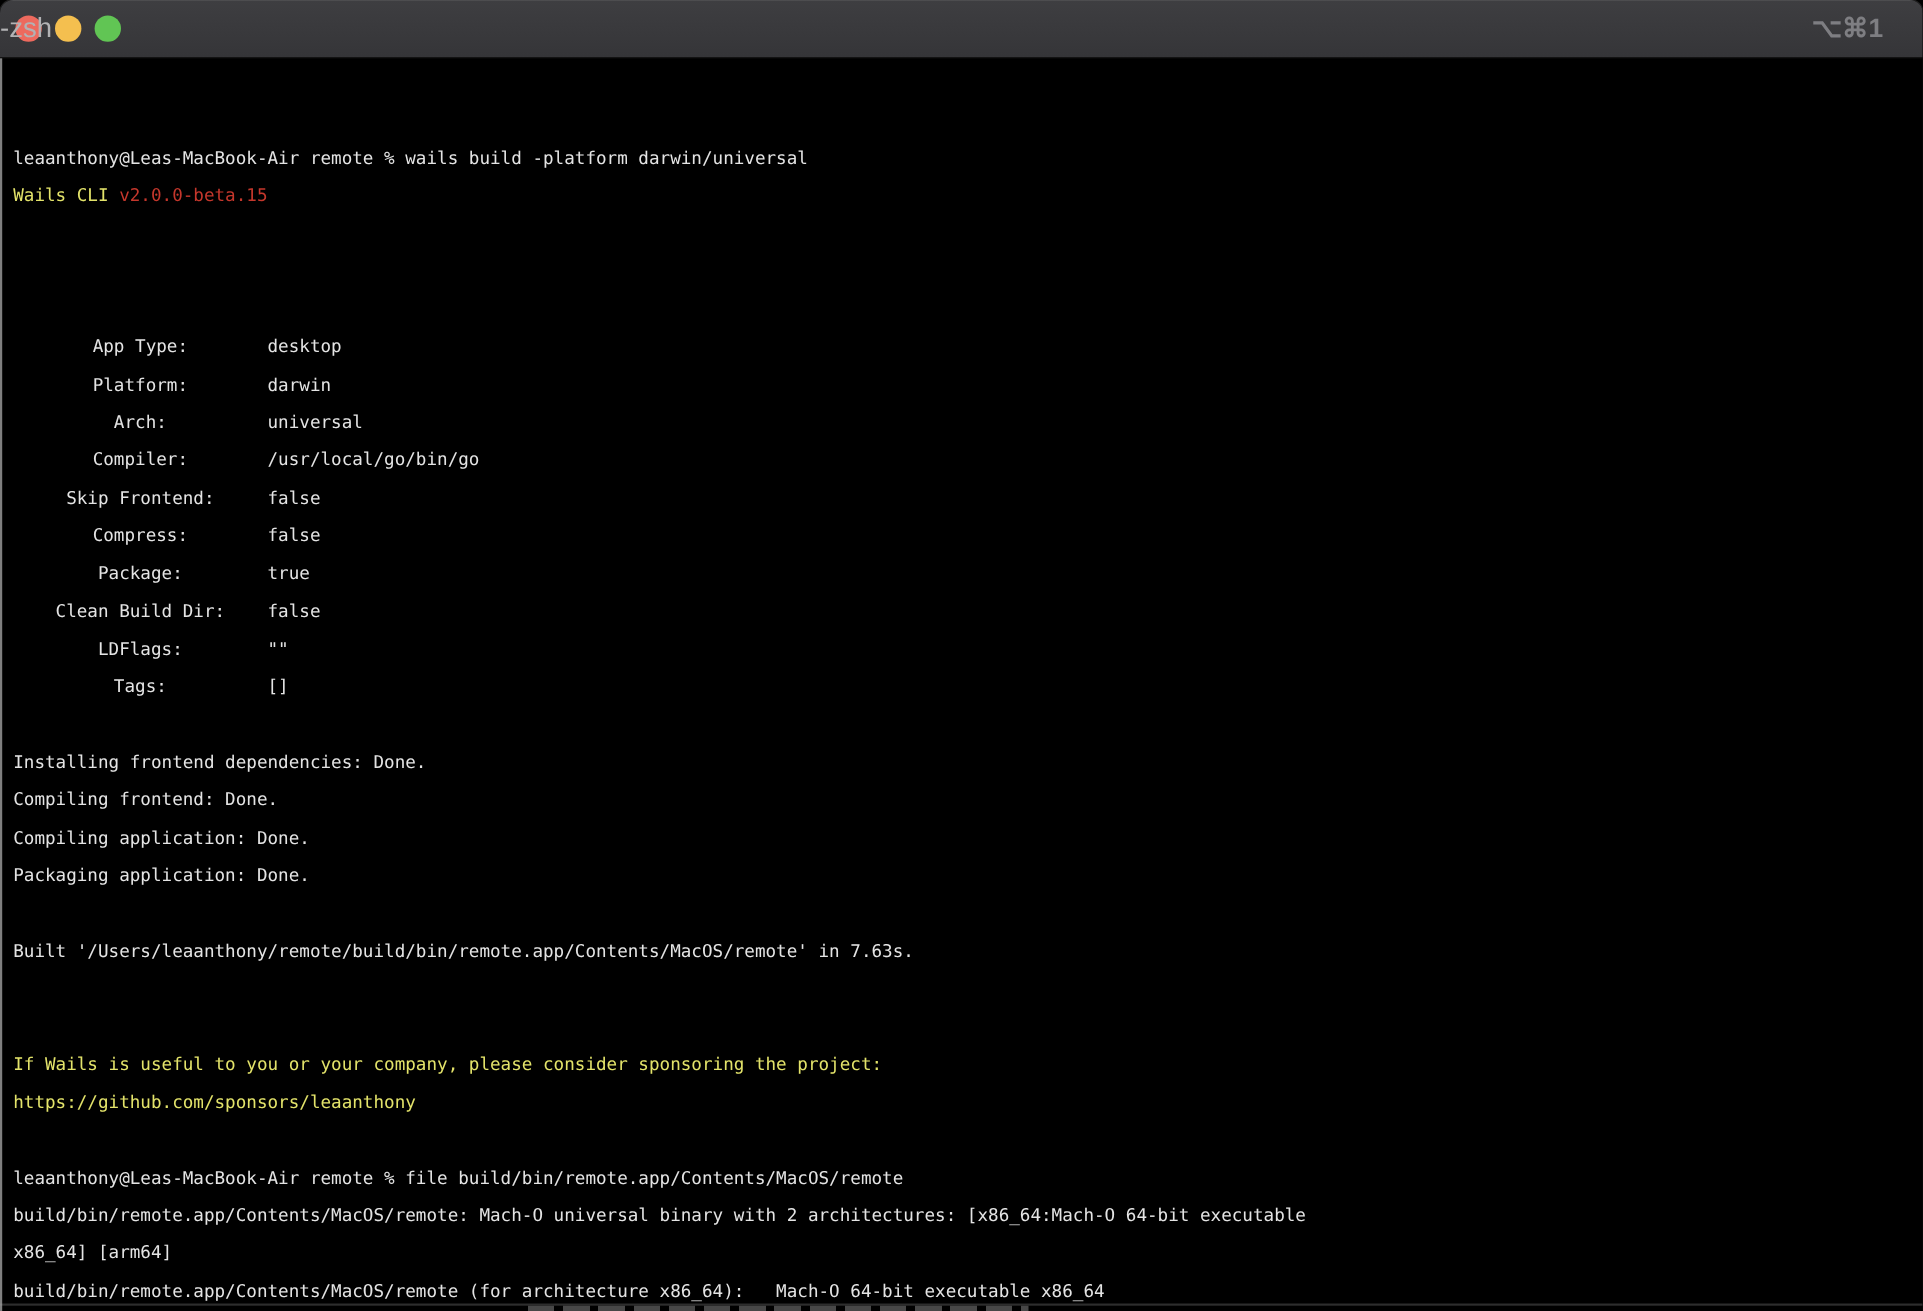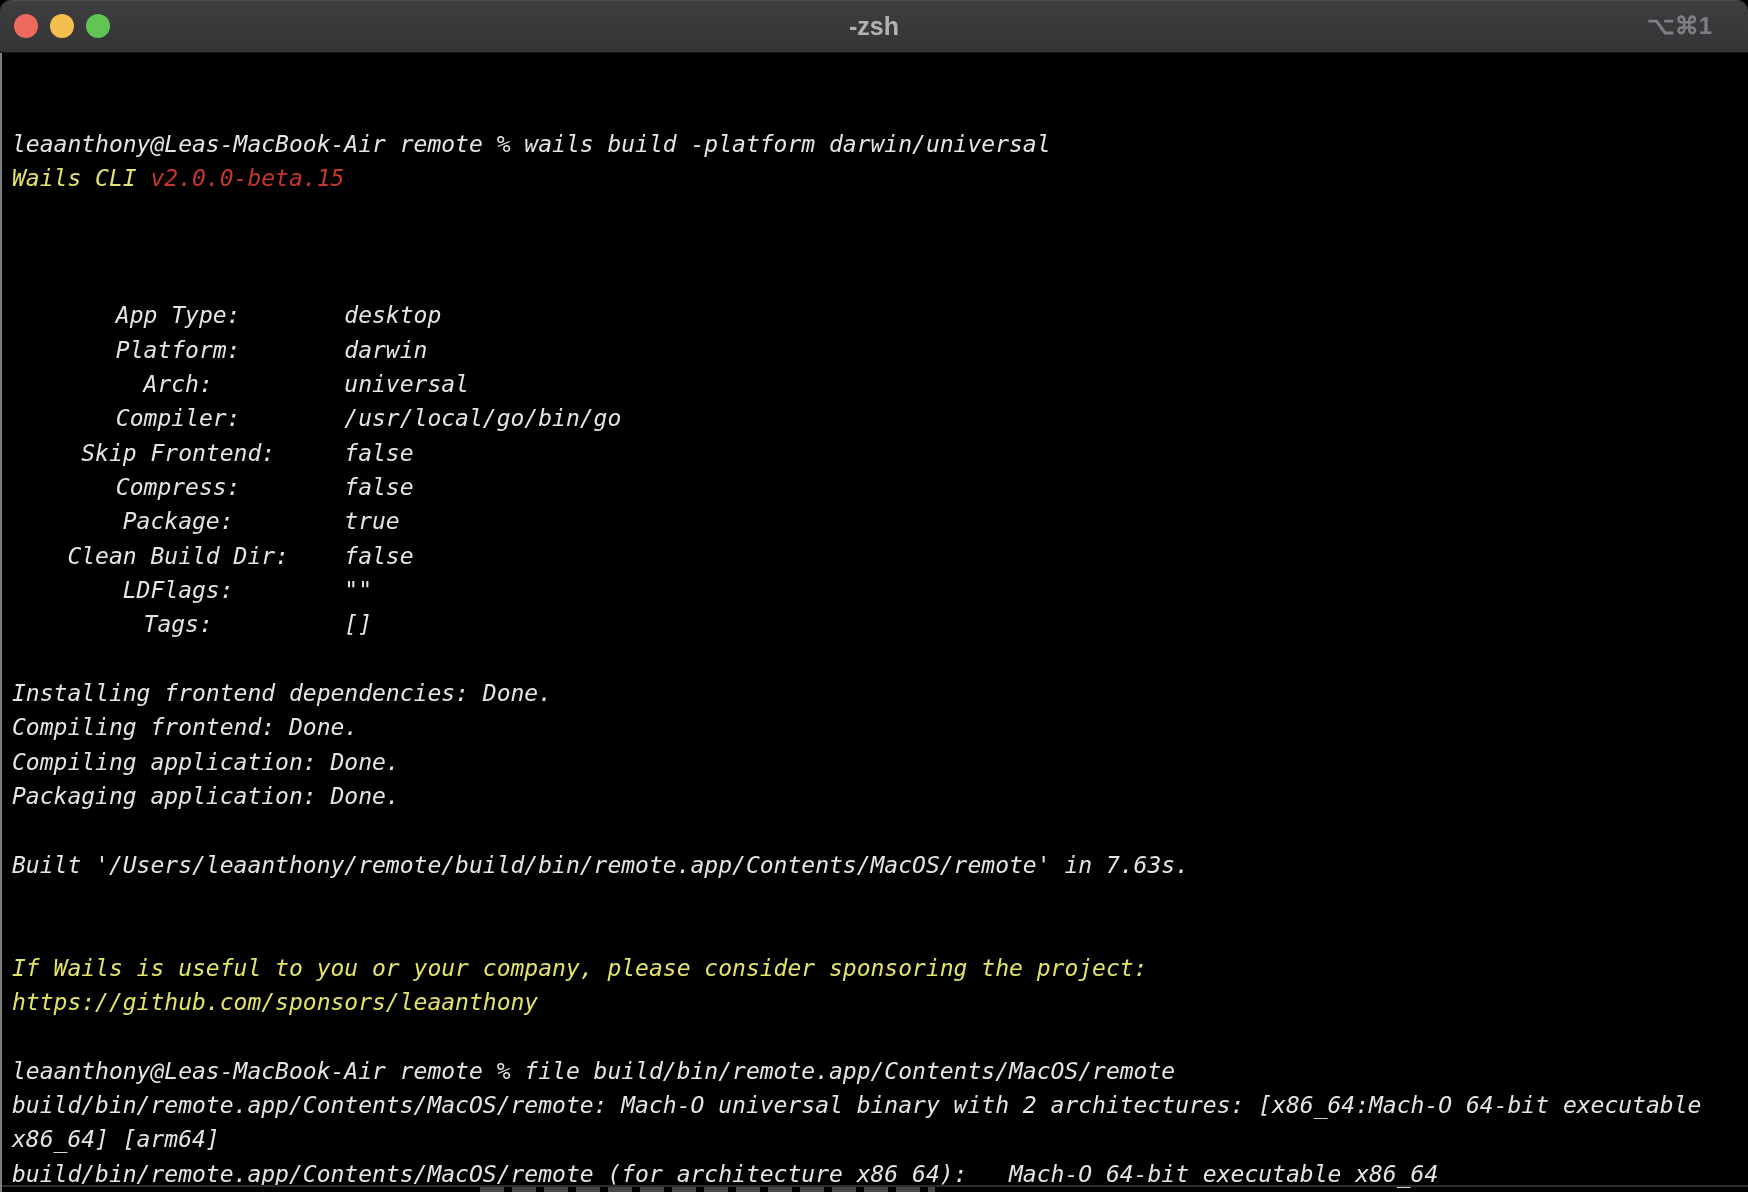--- a/index.html
+++ b/index.html
@@ -12,30 +12,30 @@
   .titlebar{position:relative;height:52px;
             background:linear-gradient(#3e3e41,#353538);
             box-shadow:inset 0 1px 0 rgba(255,255,255,0.08);
             border-bottom:1px solid #161616;
             display:flex;align-items:center;}
   .lights{display:flex;gap:12px;padding-left:14px;}
   .light{width:24px;height:24px;border-radius:50%;}
   .light.red{background:var(--light-red,#ed6a5e);}
   .light.yellow{background:var(--light-yellow,#f4bf4f);}
   .light.green{background:var(--light-green,#61c554);}
-  .title{position:absolute;left:0;right:0;text-align:center;
-         font-size:25px;font-weight:bold;color:#b2b2b4;pointer-events:none;}
+  .title{position:absolute;left:0;right:0;text-align:left;
+         font-size:25px;font-weight:normal;color:#b2b2b4;pointer-events:none;}
   .shortcut{position:absolute;right:36px;top:0;height:52px;display:flex;
             align-items:center;font-size:24px;font-weight:600;color:#7e7e82;}
   
   .screen{position:absolute;top:53px;left:0;right:0;bottom:0;
           padding:5px 12px 0 12px;
           font-family:"DejaVu Sans Mono",monospace;
-          font-size:23px;line-height:34.33px;
-          color:var(--fg,#e4e4e4);white-space:pre;font-style:italic;}
+          font-size:16px;line-height:34.33px;
+          color:var(--fg,#e4e4e4);white-space:pre;}
   .line{height:34.33px;white-space:pre;}
   .seg{white-space:pre;}
   .seg.pad{display:inline-block;white-space:pre;text-align:center;}
   .c-fg{color:var(--fg,#e4e4e4);}
   .c-yellow{color:var(--yellow,#e3e36a);}
   .c-red{color:var(--red,#c5372c);}
   
   .left-edge{position:absolute;left:0;top:53px;bottom:0;width:2px;
              background:#a9a9a9;opacity:.75;z-index:6;}
   .bottom-line{position:absolute;left:0;right:0;bottom:5px;height:2px;

